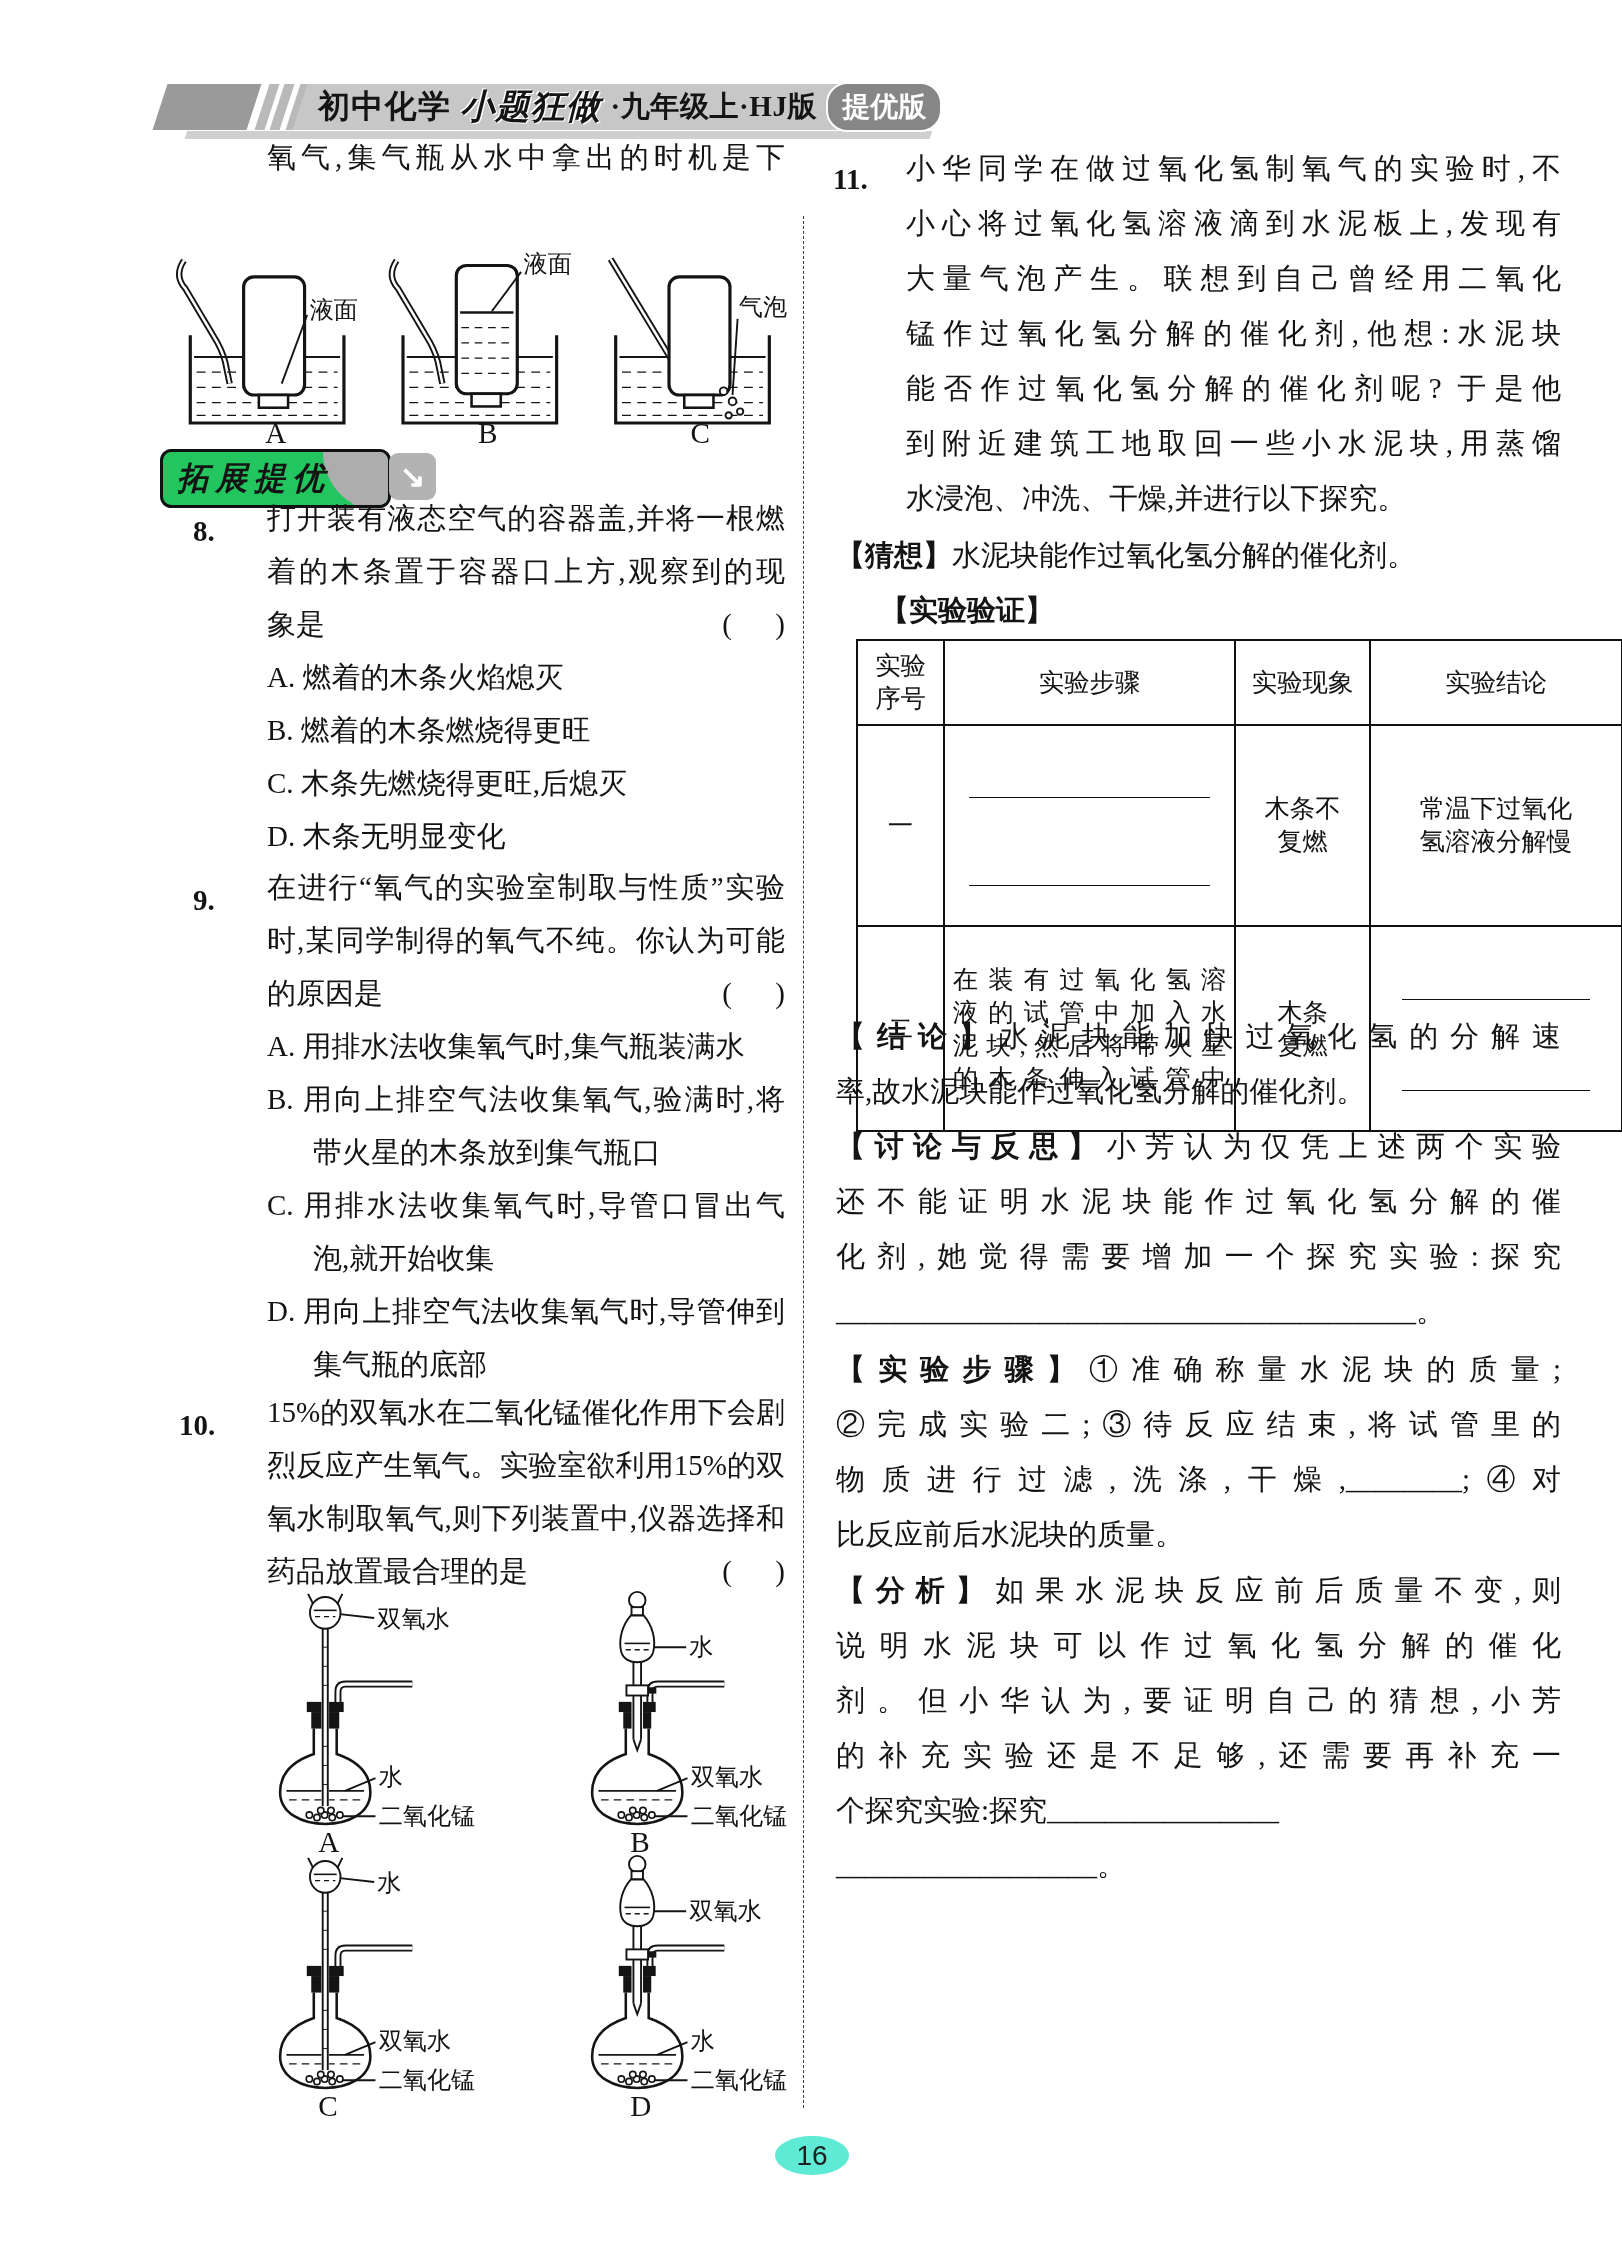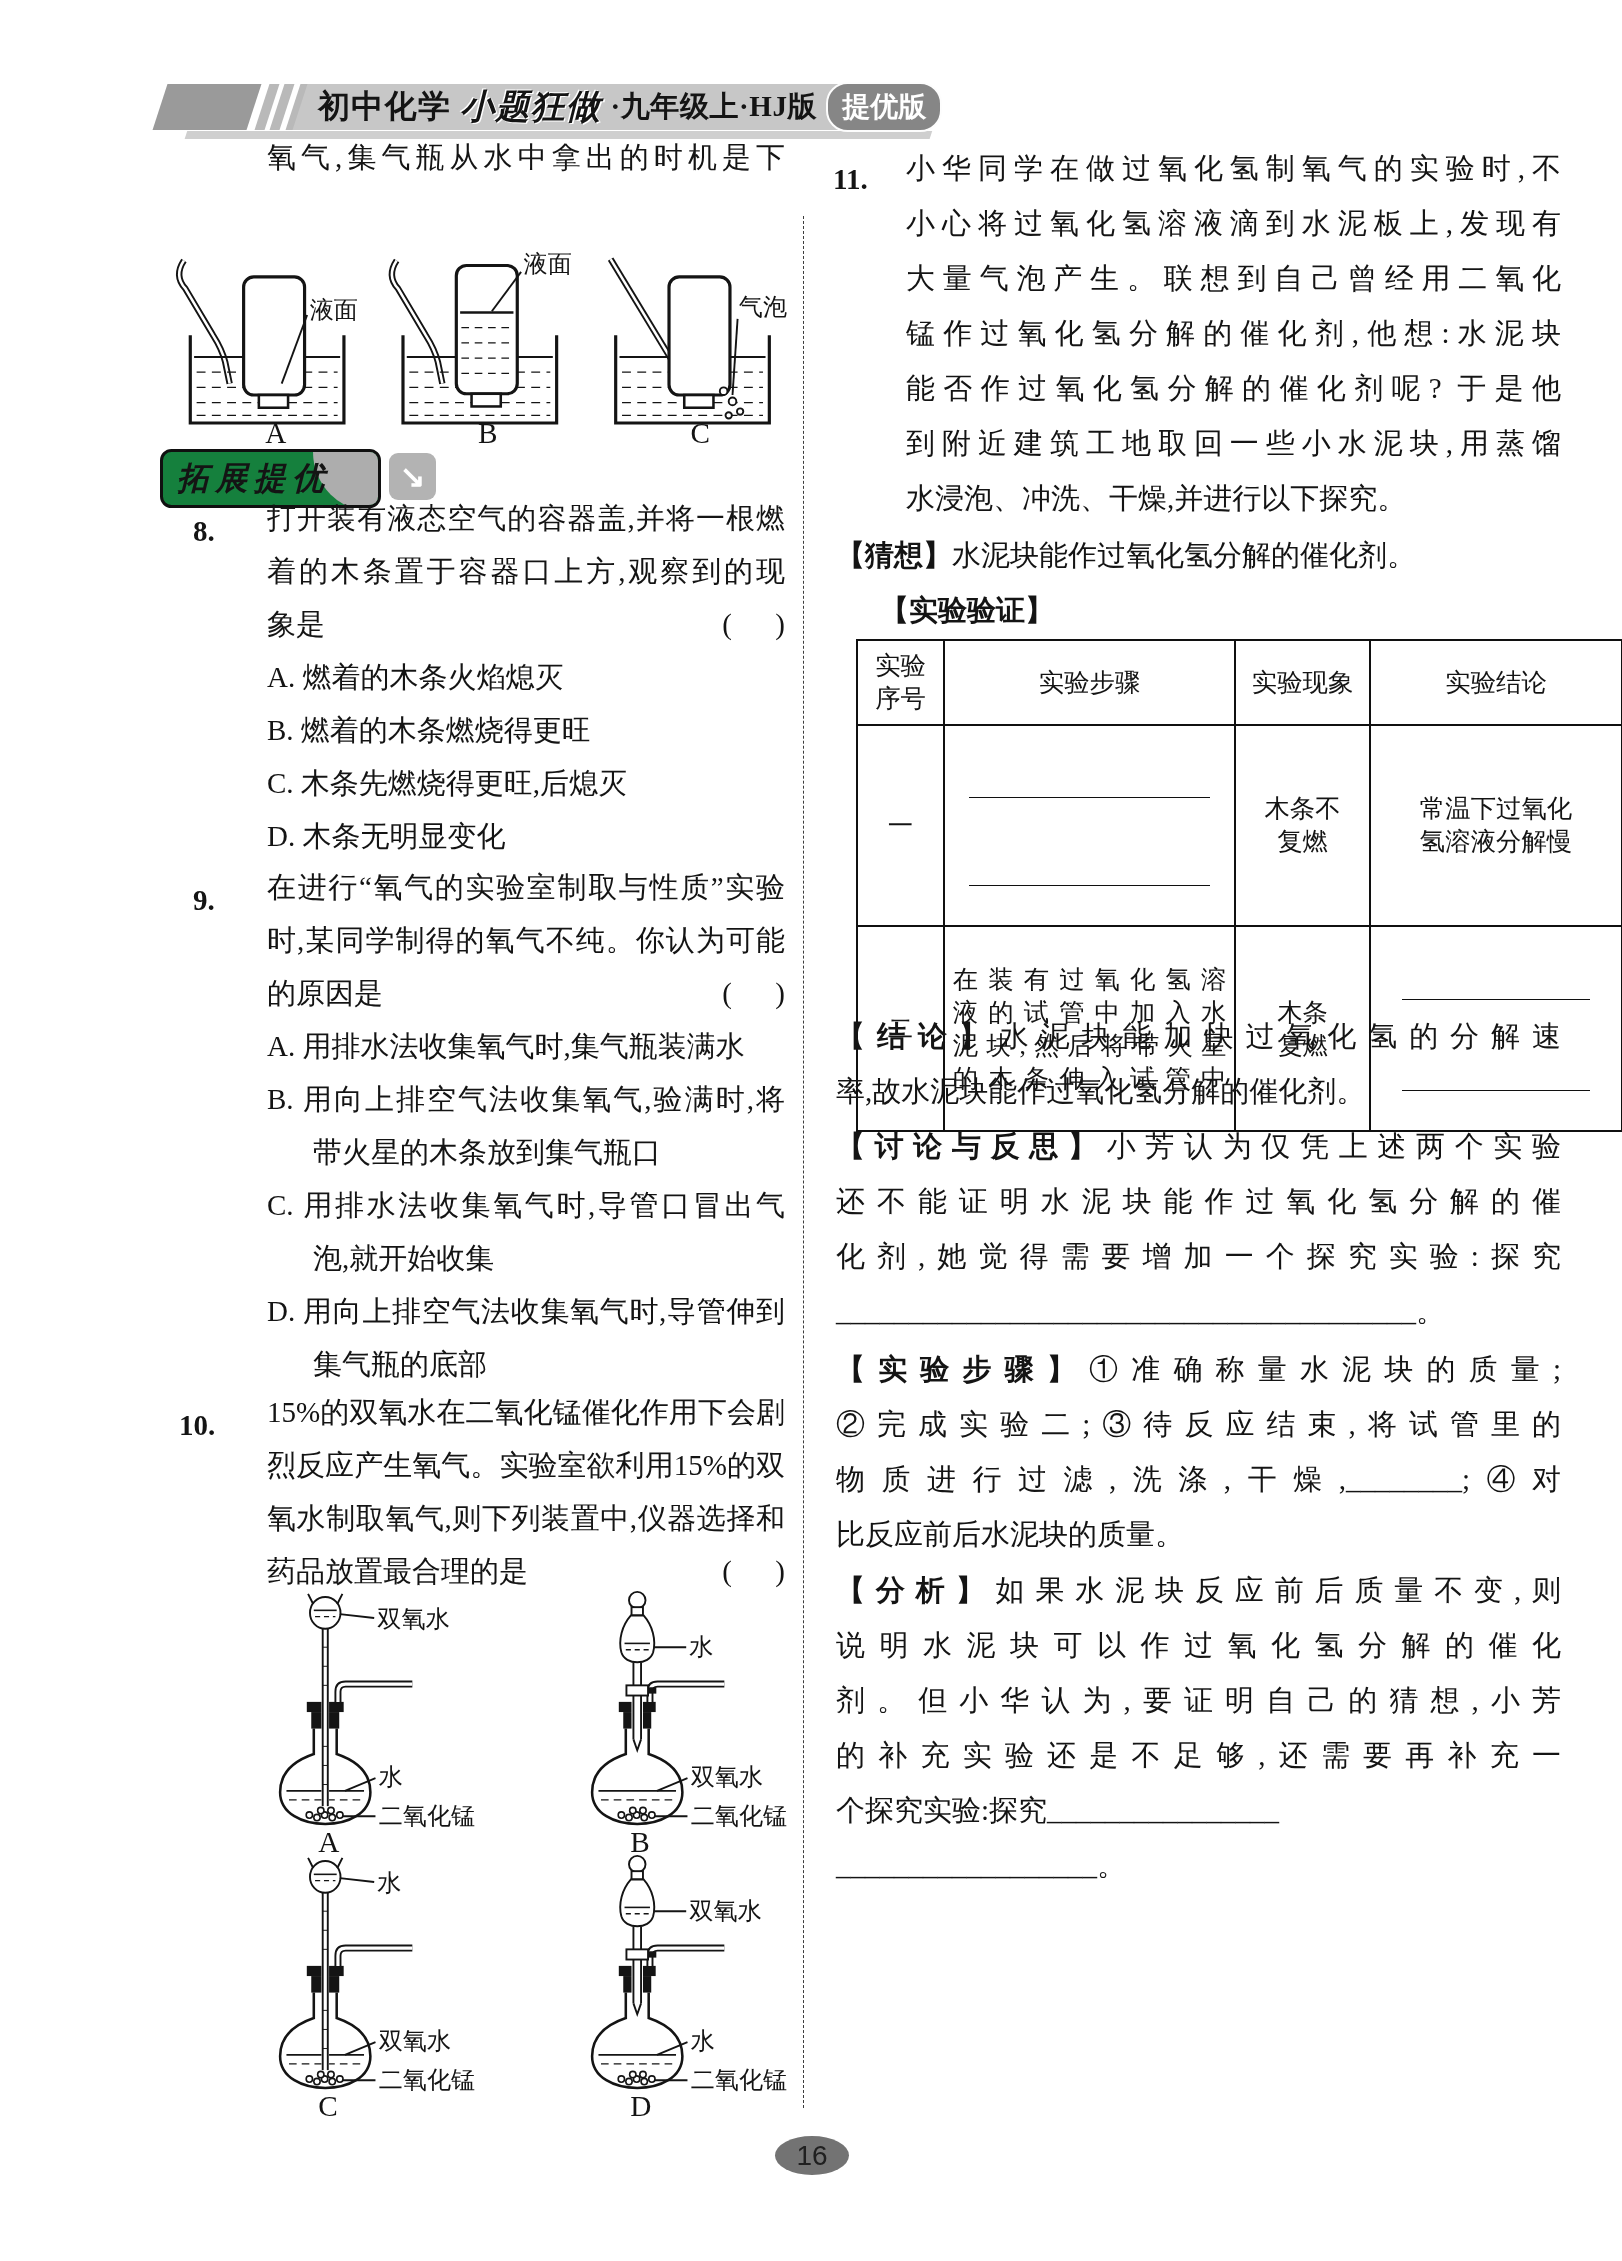--- a/index.html
+++ b/index.html
@@ -30,22 +30,22 @@
   .ln94{font-size:29px;line-height:60px;}
   .ln87{font-size:29px;line-height:55px;}
   .j{text-align:justify;text-align-last:justify;}
   .flexln{display:flex;justify-content:space-between;}
   .paren{white-space:pre;}
   .ind{padding-left:46px;}
   .qnum{position:absolute;font-size:29px;font-weight:bold;}
   .tag{font-weight:bold;}
 
   
-  .sec-badge{position:absolute;left:160px;top:449px;width:215px;height:53px;background:#15803d;
-             border:3.2px solid #101010;border-radius:11.4px;overflow:hidden;}
+  .sec-badge{position:absolute;left:160px;top:449px;width:215px;height:53px;background:#22c55e;
+             border:3.2px solid #101010;border-radius:11.4px;overflow:hidden;padding-left:10px;}
   .sec-swoosh{position:absolute;right:-18px;top:-3.8px;width:83px;height:120%;background:#adadad;
               border-bottom-left-radius:60px;}
   .sec-label{position:absolute;left:14px;top:5.1px;font-size:32px;font-weight:bold;font-style:italic;
              letter-spacing:6.4px;}
   .sec-chip{position:absolute;left:389px;top:453px;width:47px;height:47px;background:#b3b3b3;
             border-radius:9px;color:#fff;font-size:30.5px;font-weight:bold;
             display:flex;align-items:center;justify-content:center;}
 
   
   .vtable{position:absolute;left:856px;top:639px;border-collapse:collapse;table-layout:fixed;}
@@ -53,21 +53,21 @@
              vertical-align:middle;white-space:pre-line;padding:6.4px 7.6px;}
   .vtable .steps-cell{text-align:left;text-align-last:justify;margin-top:40px;}
   .cellblank{border-bottom:1.9px solid #101010;height:32px;}
   .cb1{width:88%;margin:0 auto 21.6px auto;}
   .cb2{width:88%;margin:0 auto;}
   .cb3{width:80%;margin:0 auto 25.4px auto;}
   .cb4{width:80%;margin:0 auto;}
 
   
   .figsvg{position:absolute;}
-  .page-oval{position:absolute;left:775px;top:2136px;width:74px;height:39px;background:#737373;
+  .page-oval{position:absolute;left:775px;top:2136px;width:74px;height:39px;background:#5eead4;
              border-radius:50%;display:flex;align-items:center;justify-content:center;
              font-size:28px;color:#202020;font-family:"Liberation Sans",sans-serif;}
   svg text{font-family:"Liberation Serif",serif;fill:#141414;}
 </style>
 </head>
 <body>
 
 <div class="page">
 
   <div>

